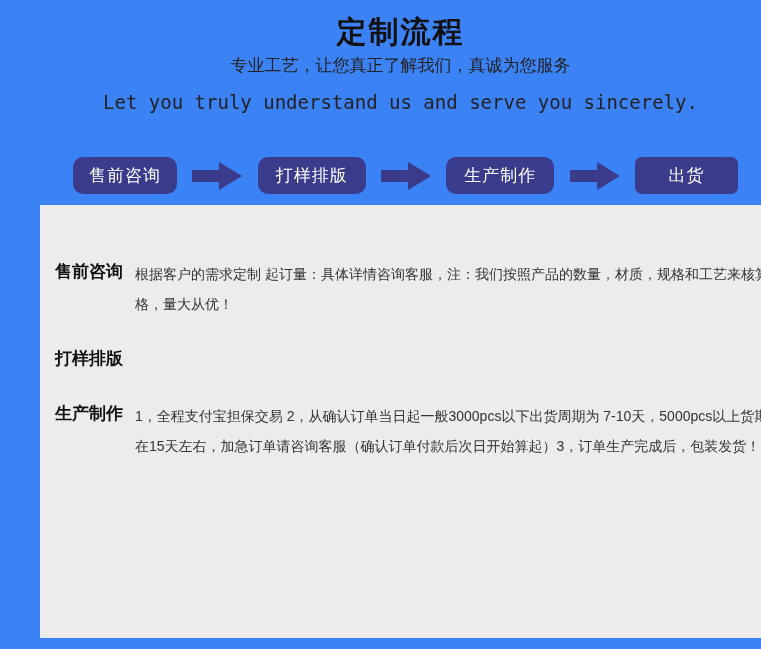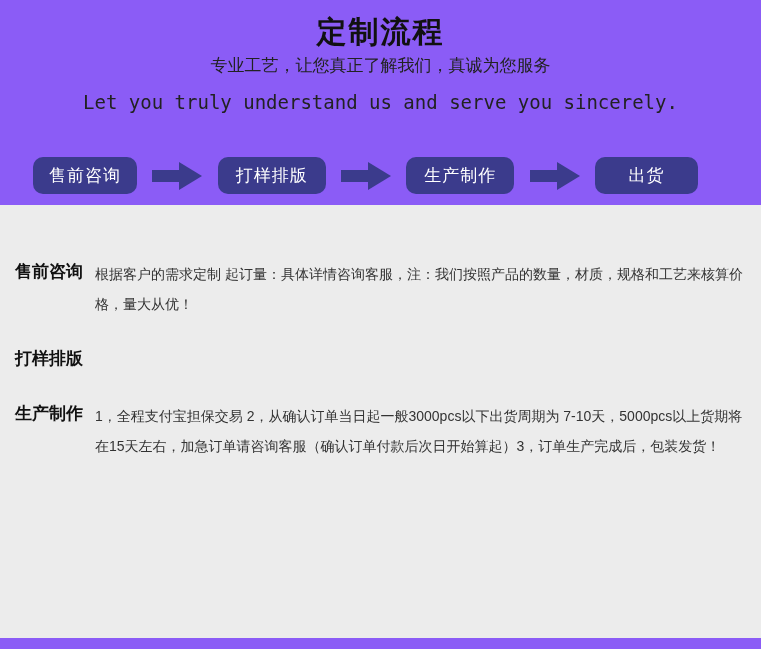--- a/index.html
+++ b/index.html
@@ -2,21 +2,21 @@
 <html><head>
 <meta charset="utf-8">
 <style>
   * { margin: 0; padding: 0; box-sizing: border-box; }
   html, body {
     width: 761px;
     background: #ffffff;
     font-family: "Liberation Sans", sans-serif;
     color: #333333;
   }
-  .page { width: 761px; height: 649px; overflow: hidden; background: #8b5cf6; }
+  .page { width: 761px; height: 649px; overflow: hidden; background: #3b82f6; padding-left: 40px; }
 
   
   .header { text-align: center; padding-top: 14px; }
   .title {
     font-size: 30px;
     font-weight: bold;
     color: #111111;
     letter-spacing: 2px;
     line-height: 36px;
   }
@@ -53,21 +53,21 @@
     font-family: "Liberation Sans", sans-serif;
     display: flex;
     align-items: center;
     justify-content: center;
     letter-spacing: 1px;
     cursor: pointer;
   }
   .step-pill.w1 { width: 104px; }
   .step-pill.w2 { width: 108px; }
   .step-pill.w3 { width: 108px; }
-  .step-pill.w4 { width: 103px; }
+  .step-pill.w4 { width: 103px; border-radius: 7px; }
   .flow-arrow { width: 50px; height: 30px; flex-shrink: 0; }
   .flow-arrow svg { display: block; }
   .flow-arrow polygon, .flow-arrow rect { fill: #3b3b8c; }
 
   
   .detail-panel {
     margin-top: 11px;
     width: 761px;
     height: 433px;
     background: #ececec;

